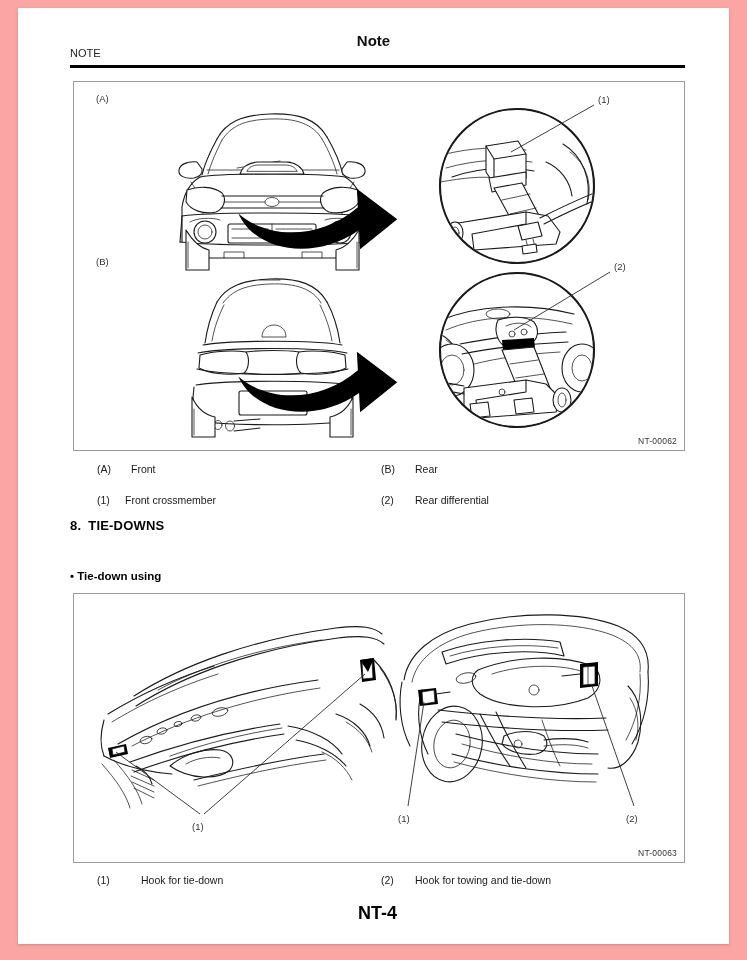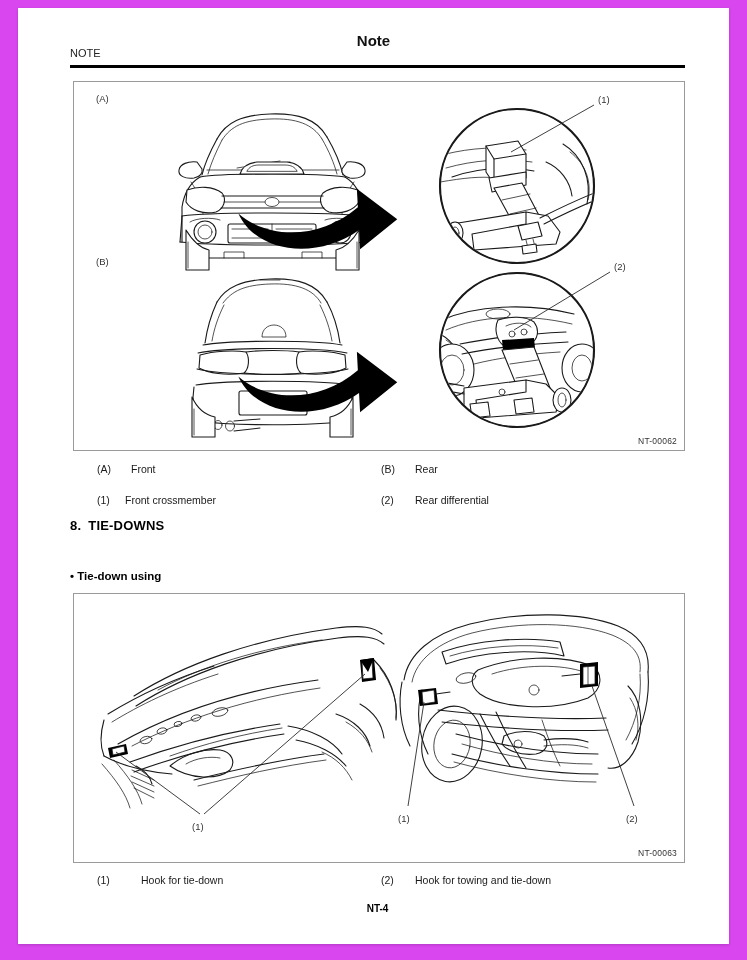--- a/index.html
+++ b/index.html
@@ -5,21 +5,21 @@
   html, body {
     margin: 0;
     padding: 0;
     background: #ececed;
     font-family: "Liberation Sans", sans-serif;
   }
   #screen {
     position: relative;
     width: 747px;
     height: 960px;
-    background: #d946ef;
+    background: #fca5a5;
     overflow: hidden;
   }
   #page {
     position: absolute;
     left: 18px;
     top: 8px;
     width: 711px;
     height: 936px;
     background: #ffffff;
     box-shadow: 0 1px 3px rgba(0,0,0,0.18);
@@ -105,21 +105,21 @@
     position: absolute;
     left: 52px;
     font-size: 11.5px;
     font-weight: bold;
     color: #000;
   }
   .pagenum {
     position: absolute;
     left: 0; right: 0;
     text-align: center;
-    font-size: 10px;
+    font-size: 18px;
     font-weight: bold;
     color: #000;
     padding-left: 8px;
   }
 
   svg { display: block; }
   .ln   { fill: none; stroke: #1a1a1a; stroke-width: 1.1; stroke-linejoin: round; stroke-linecap: round; }
   .ln-t { fill: none; stroke: #1a1a1a; stroke-width: 0.75; stroke-linejoin: round; stroke-linecap: round; }
   .fillw { fill: #fff; stroke: #1a1a1a; stroke-width: 1.1; stroke-linejoin: round; }
   .fillw-t { fill: #fff; stroke: #1a1a1a; stroke-width: 0.75; stroke-linejoin: round; }

